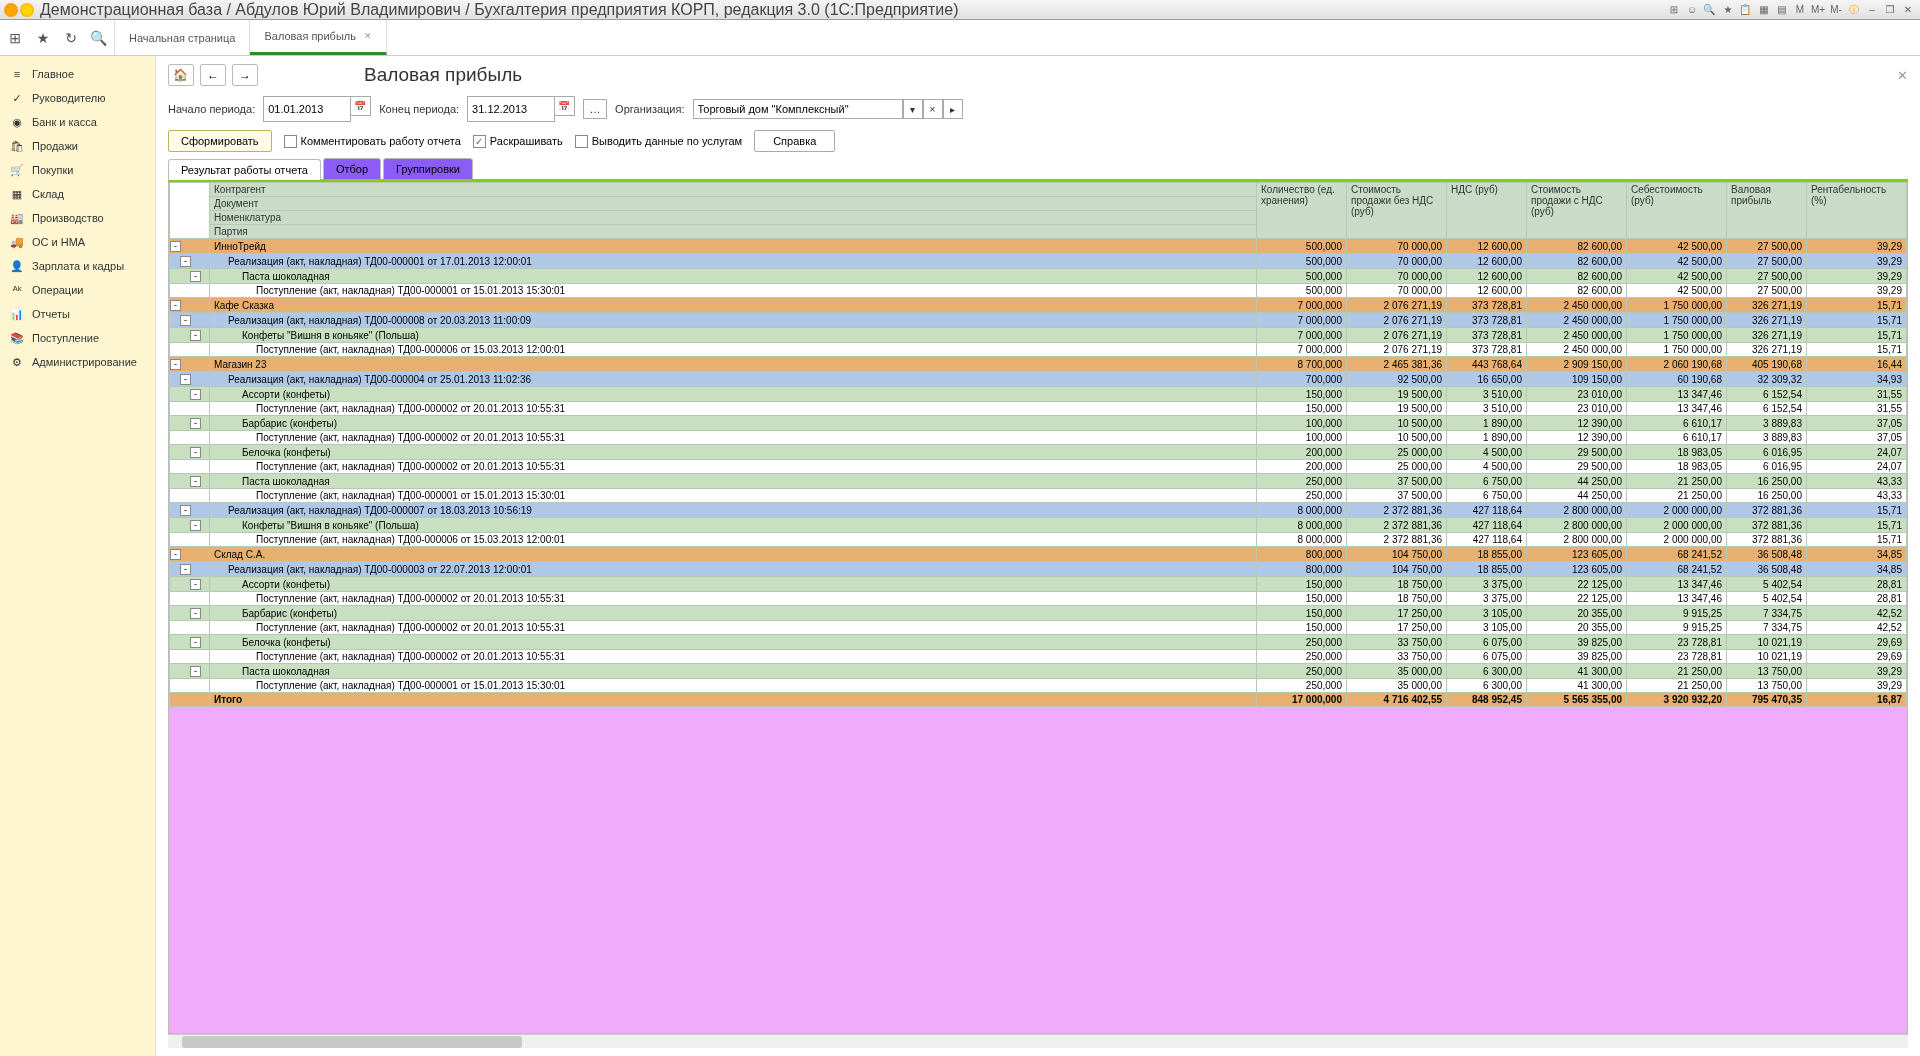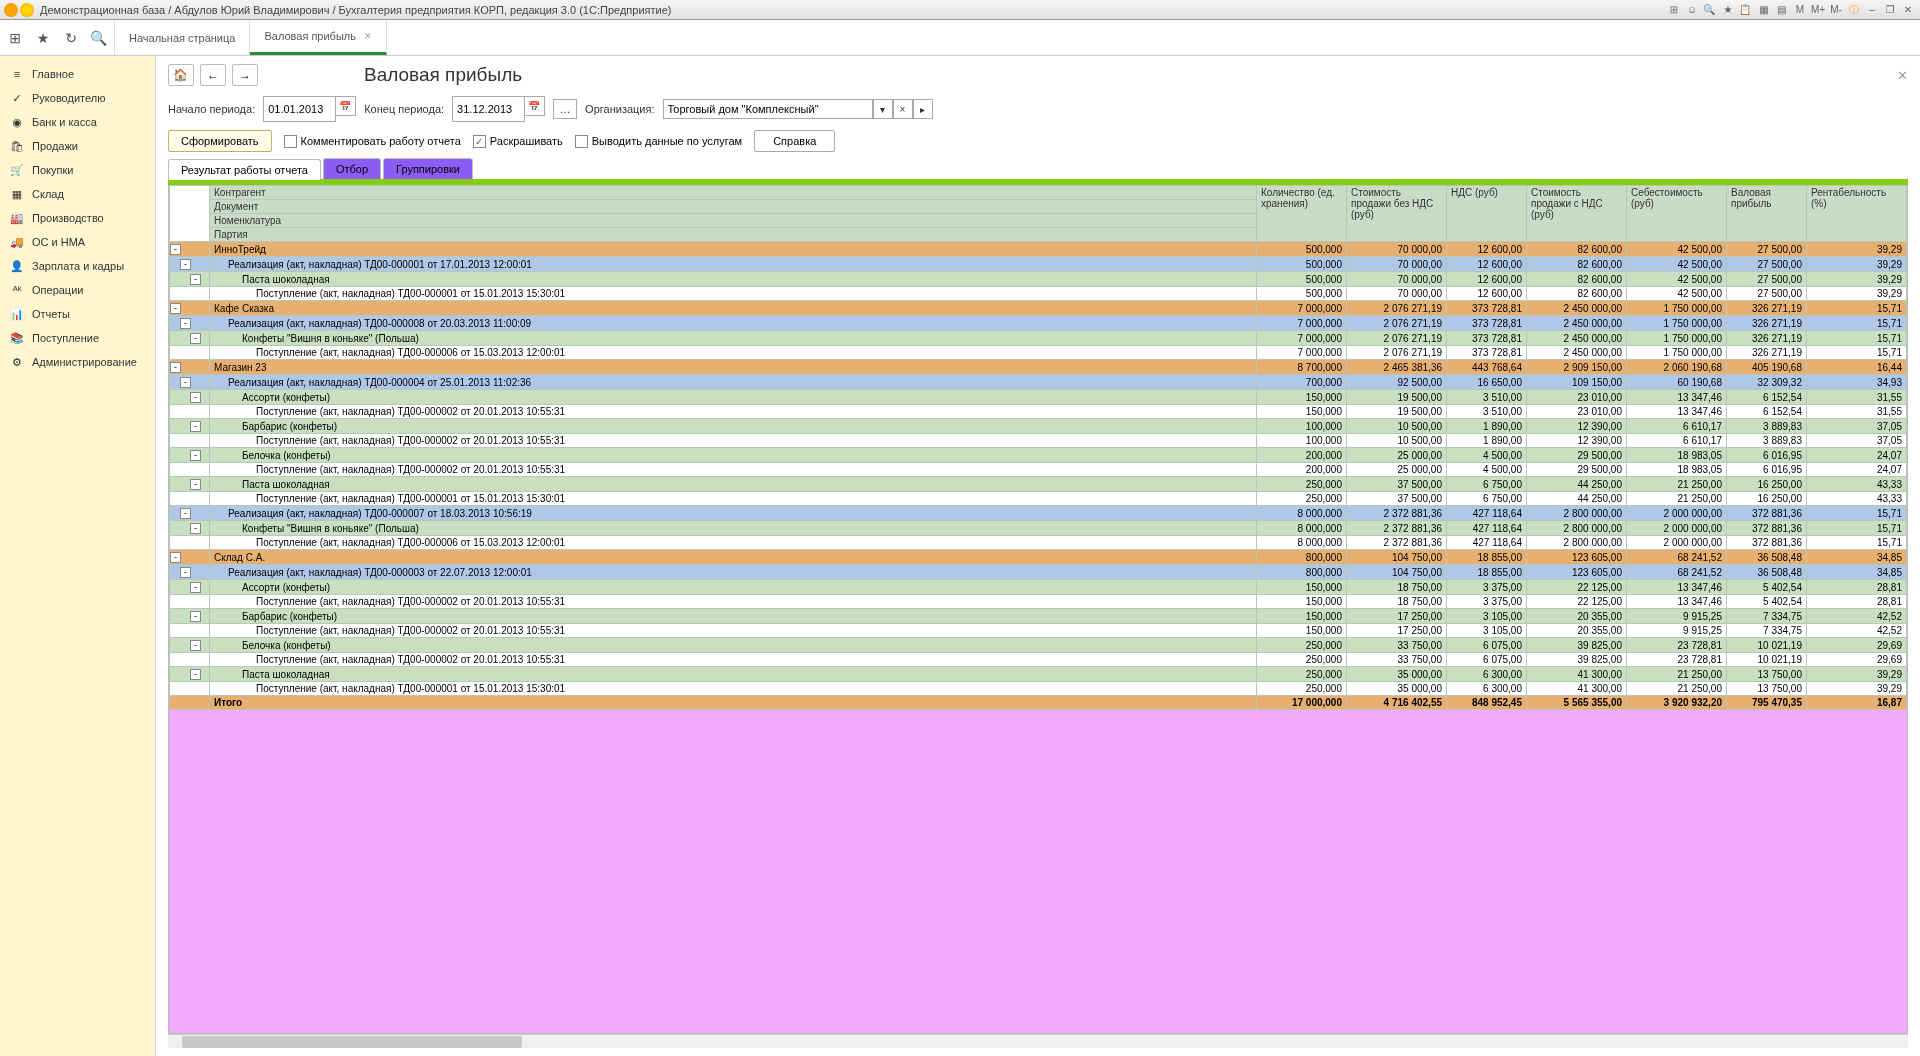--- a/index.html
+++ b/index.html
@@ -1,48 +1,48 @@
 <!DOCTYPE html>
 <html><head>
 <meta charset="utf-8">
 <style>
 *{box-sizing:border-box;margin:0;padding:0;font-family:Arial,sans-serif}
 body{font-size:11px;background:#fff;overflow:hidden}
 .titlebar{height:20px;background:linear-gradient(#f5f5f5,#e0e0e0);border-bottom:1px solid #999;display:flex;align-items:center;padding:0 4px}
 .tb-icon{width:14px;height:14px;background:radial-gradient(circle,#ffa500 40%,#ff8c00);border-radius:50%;margin-right:2px}
 .tb-dd{width:14px;height:14px;background:radial-gradient(circle,#ffd700 40%,#ff8c00);border-radius:50%;margin-right:6px}
-.tb-title{flex:1;color:#444;font-size:11px}
+.tb-title{flex:1;color:#444;font-size:16px}
 .tb-right{display:flex;gap:2px;align-items:center}
 .tb-btn{width:16px;height:14px;display:flex;align-items:center;justify-content:center;color:#666;font-size:10px;cursor:pointer}
 .toptabs{height:36px;background:#fff;border-bottom:1px solid #ccc;display:flex;align-items:stretch}
 .toptabs-left{display:flex;align-items:center;padding:0 6px;gap:10px;border-right:1px solid #ddd}
 .mini{width:18px;height:18px;display:flex;align-items:center;justify-content:center;color:#555;font-size:14px;cursor:pointer}
 .tab{padding:0 14px;display:flex;align-items:center;color:#555;border-right:1px solid #ddd;cursor:pointer;position:relative}
 .tab.active{border-bottom:3px solid #2e8b2e}
 .tab .x{margin-left:8px;color:#999;font-size:9px}
 .main{display:flex;height:calc(100vh - 56px)}
 .sidebar{width:156px;background:#fef6d0;border-right:1px solid #ddd;padding:6px 0}
 .side-item{display:flex;align-items:center;padding:5px 10px;gap:8px;color:#333;cursor:pointer;font-size:11px}
 .side-icon{width:14px;height:14px;display:flex;align-items:center;justify-content:center;font-size:11px}
 .content{flex:1;display:flex;flex-direction:column;padding:8px 12px;overflow:hidden}
 .page-head{display:flex;align-items:center;gap:6px;margin-bottom:10px}
 .nav-btn{width:26px;height:22px;border:1px solid #bbb;background:#fff;display:flex;align-items:center;justify-content:center;cursor:pointer;font-size:12px;border-radius:2px}
 .page-title{font-size:19px;color:#333;margin-left:100px}
 .close-x{margin-left:auto;color:#999;cursor:pointer;font-size:13px}
 .filters{display:flex;align-items:center;gap:8px;margin-bottom:8px;font-size:11px;color:#333}
-.date-input{width:73px;height:20px;border:1px solid #aaa;padding:12px 4px;font-size:11px}
+.date-input{width:88px;height:20px;border:1px solid #aaa;padding:12px 4px;font-size:11px}
 .date-cal{width:20px;height:20px;border:1px solid #aaa;border-left:none;display:flex;align-items:center;justify-content:center;font-size:10px;cursor:pointer}
 .sel-btn{width:24px;height:20px;border:1px solid #aaa;display:flex;align-items:center;justify-content:center;cursor:pointer}
 .org-input{width:210px;height:20px;border:1px solid #aaa;padding:0 4px;font-size:11px}
 .small-btn{width:20px;height:20px;border:1px solid #aaa;display:flex;align-items:center;justify-content:center;cursor:pointer;font-size:10px}
 .actions{display:flex;align-items:center;gap:12px;margin-bottom:6px}
 .btn{height:22px;padding:0 12px;border:1px solid #c0b060;background:#fffce8;cursor:pointer;font-size:11px;border-radius:2px}
 .btn2{height:22px;padding:0 18px;border:1px solid #aaa;background:#fff;cursor:pointer;font-size:11px;border-radius:2px}
 .chk{width:13px;height:13px;border:1px solid #888;display:inline-flex;align-items:center;justify-content:center;font-size:10px;color:#2e8b2e}
-.subtabs{display:flex;border-bottom:6px solid #84cc16}
+.subtabs{display:flex;border-bottom:3px solid #84cc16}
 .subtab{padding:4px 12px;border:1px solid #bbb;border-bottom:none;margin-right:2px;background:#8b5cf6;cursor:pointer;font-size:11px;border-radius:3px 3px 0 0}
 .subtab.active{background:#fff;position:relative;top:1px}
 .report-wrap{flex:1;border:1px solid #bbb;border-top:none;overflow:auto;background:#f0abfc}
 table{border-collapse:collapse;width:100%;font-size:10px}
 th,td{border:1px solid #b8c8b8;padding:1px 4px;white-space:nowrap}
 th{background:#c8dcc8;text-align:left;font-weight:normal;color:#333;vertical-align:top}
 th.num{}
 td.num{text-align:right}
 .tree-col{width:40px;background:#fff}
 .label-col{min-width:450px}

